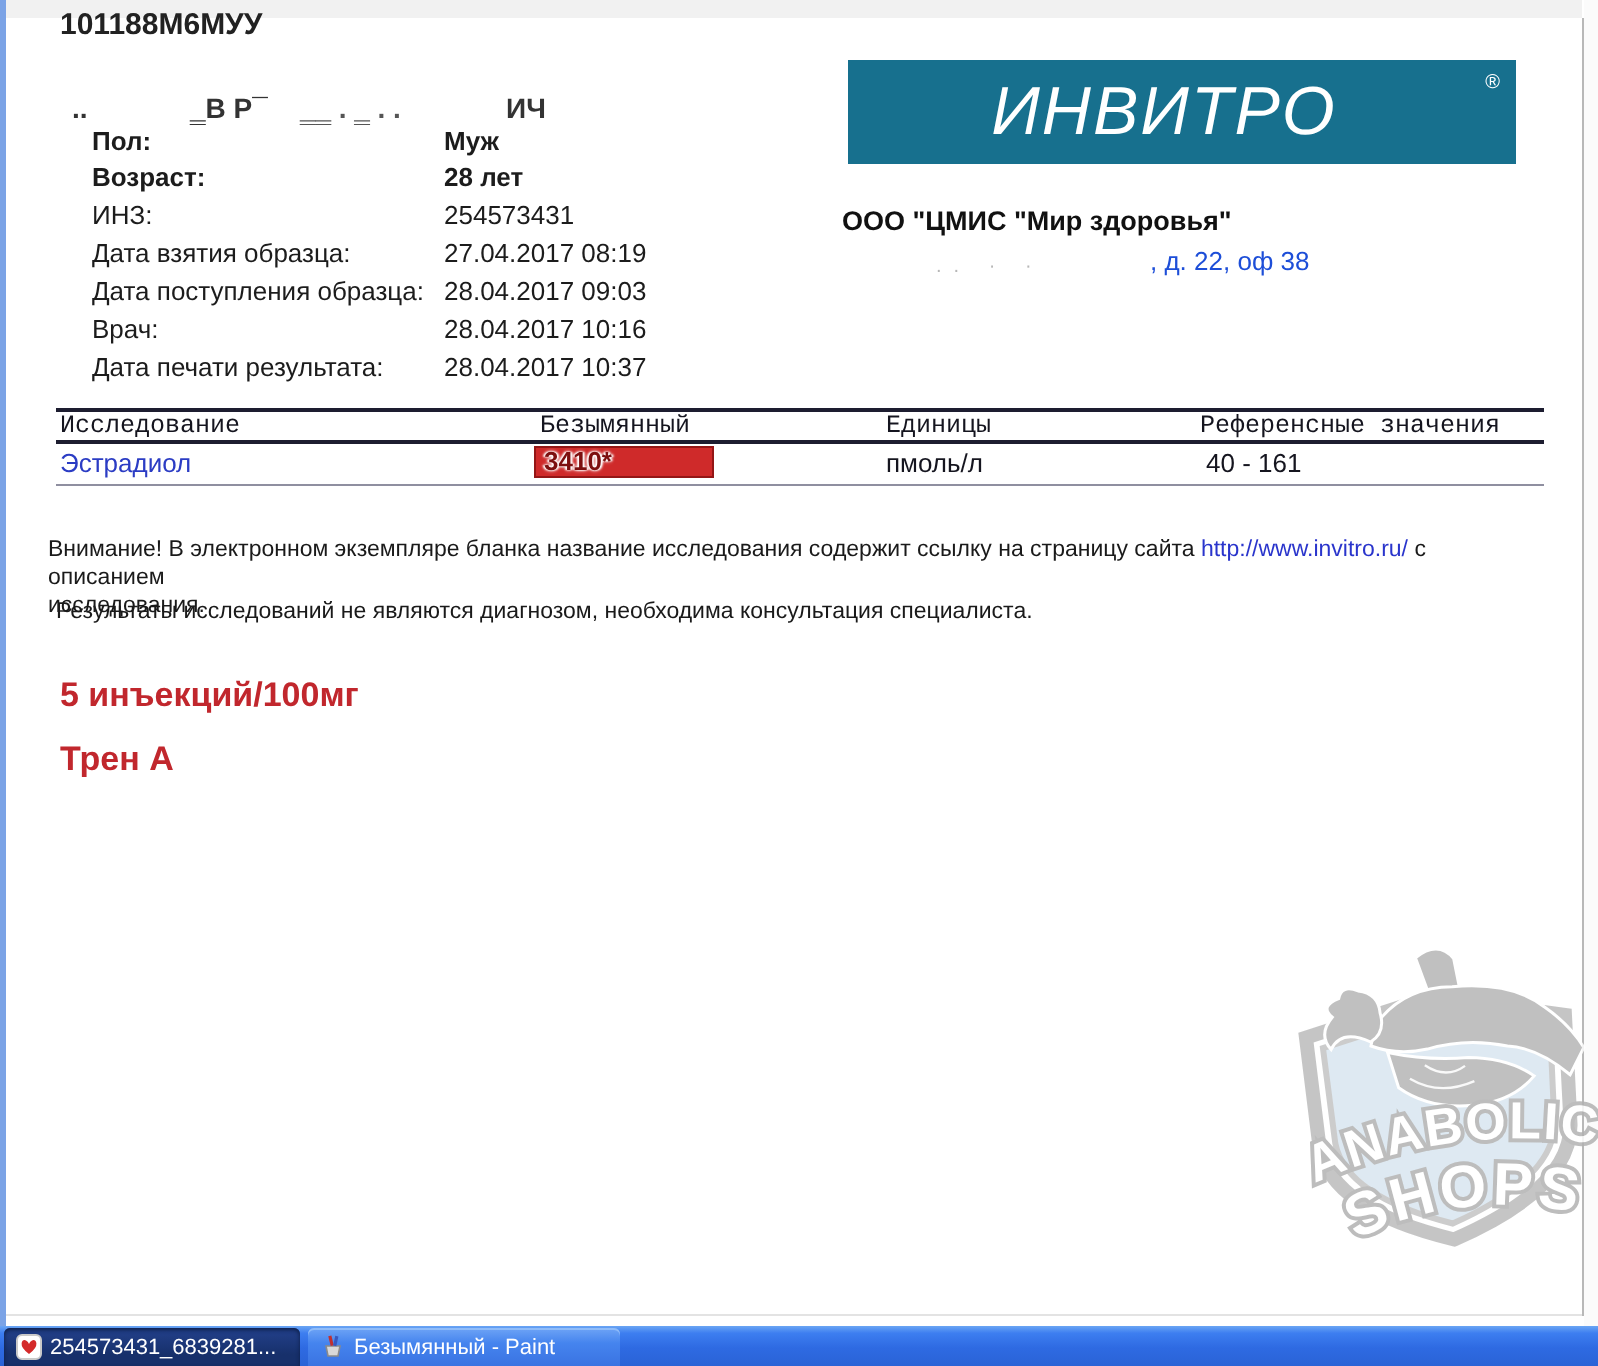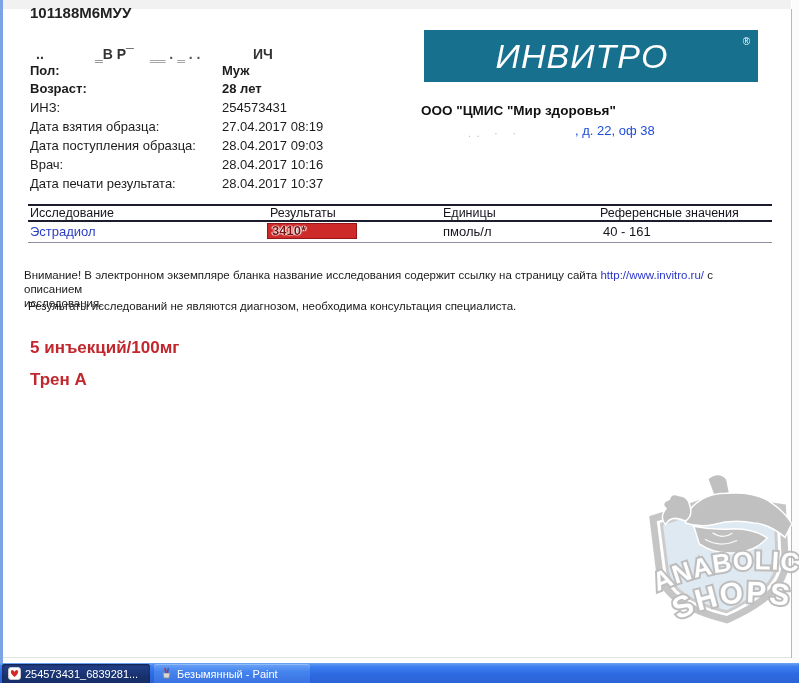--- a/index.html
+++ b/index.html
@@ -12,36 +12,36 @@
   .frame-right-line { position:absolute; left:791px; top:9px; width:1px; height:649px; background:#b8b8b8; }
   .frame-right-gutter { position:absolute; left:792px; top:0; width:7px; height:663px; background:#fbfbfb; }
   .frame-bottom-line { position:absolute; left:3px; top:657px; width:788px; height:1px; background:#e3e3e3; }
 
   .abs { position:absolute; }
 
   
   .patient-id { left:30px; top:4px; font-size:15px; font-weight:bold; color:#222; }
   .name-frag { top:46px; font-size:14px; font-weight:bold; color:#333; }
   .info-row { left:30px; width:420px; height:18px; font-size:13px; color:#1c1c1c; }
-  .info-row .lbl { position:absolute; left:0;text-align:right; }
+  .info-row .lbl { position:absolute; left:16px;text-align:right; }
   .info-row .val { position:absolute; left:192px; }
   .info-row.bold { font-weight:bold; }
 
   
   .logo-box { left:424px; top:30px; width:334px; height:52px; background:#17708e; color:#ffffff; }
   .logo-text { position:absolute; left:0; right:18px; top:7px; text-align:center; font-size:34px; font-style:italic; letter-spacing:1px; font-weight:500; }
   .logo-reg { position:absolute; right:8px; top:6px; font-size:10px; }
   .org-name { left:421px; top:103px; font-size:13.5px; font-weight:bold; color:#111; }
   .addr-smudge { left:468px; top:128px; font-size:10px; color:#a6a6a6; letter-spacing:6px; opacity:.8; }
   .addr-visible { left:575px; top:123px; font-size:13px; color:#1d4ed8; }
 
   
   .tline { left:28px; width:744px; background:#1d1d30; height:2px; }
   .tline.thin { height:1px; background:#8f8fa0; }
-  .th { top:206px; font-size:12.5px; color:#15151f; }
+  .th { top:206px; font-size:12.5px; color:#15151f;font-family:Liberation Mono, monospace; }
   .td { top:224px; font-size:13px; color:#15151f; }
   .test-name { color:#2b3cc4; }
   .result-box { left:267px; top:223px; width:90px; height:16px; background:#cf2a2a; border:1px solid #941616; padding-left:4px;
                 font-size:13px; font-weight:bold; color:#7d0f0f;
                 text-shadow:0 0 1px #fff, 0 0 2px #fff, 1px 0 1px #fff, -1px 0 1px #fff; line-height:14px; }
 
   .footnote { left:28px; top:247px; font-size:11px; color:#1a1a1a; }
   .notice { left:24px; top:268px; width:745px; font-size:11.5px; color:#1a1a1a; line-height:14px; }
   .notice a, .link { color:#2a35cc; text-decoration:none; }
   .disclaimer { left:28px; top:300px; font-size:11.5px; color:#1a1a1a; }
@@ -110,21 +110,21 @@
   <div class="abs logo-box">
     <span class="logo-text">ИНВИТРО</span>
     <span class="logo-reg">®</span>
   </div>
   <div class="abs org-name">ООО "ЦМИС "Мир здоровья"</div>
   <span class="abs addr-smudge">.. ·    ·</span>
   <span class="abs addr-visible">, д. 22, оф 38</span>
 
   <div class="abs tline" style="top:204px"></div>
   <span class="abs th" style="left:30px">Исследование</span>
-  <span class="abs th" style="left:270px">Результаты</span>
+  <span class="abs th" style="left:270px">Безымянный</span>
   <span class="abs th" style="left:443px">Единицы</span>
   <span class="abs th" style="left:600px">Референсные значения</span>
   <div class="abs tline" style="top:220px"></div>
 
   <span class="abs td test-name" style="left:30px">Эстрадиол</span>
   <div class="abs result-box">3410*</div>
   <span class="abs td" style="left:443px">пмоль/л</span>
   <span class="abs td" style="left:603px">40 - 161</span>
   <div class="abs tline thin" style="top:242px"></div>
 

